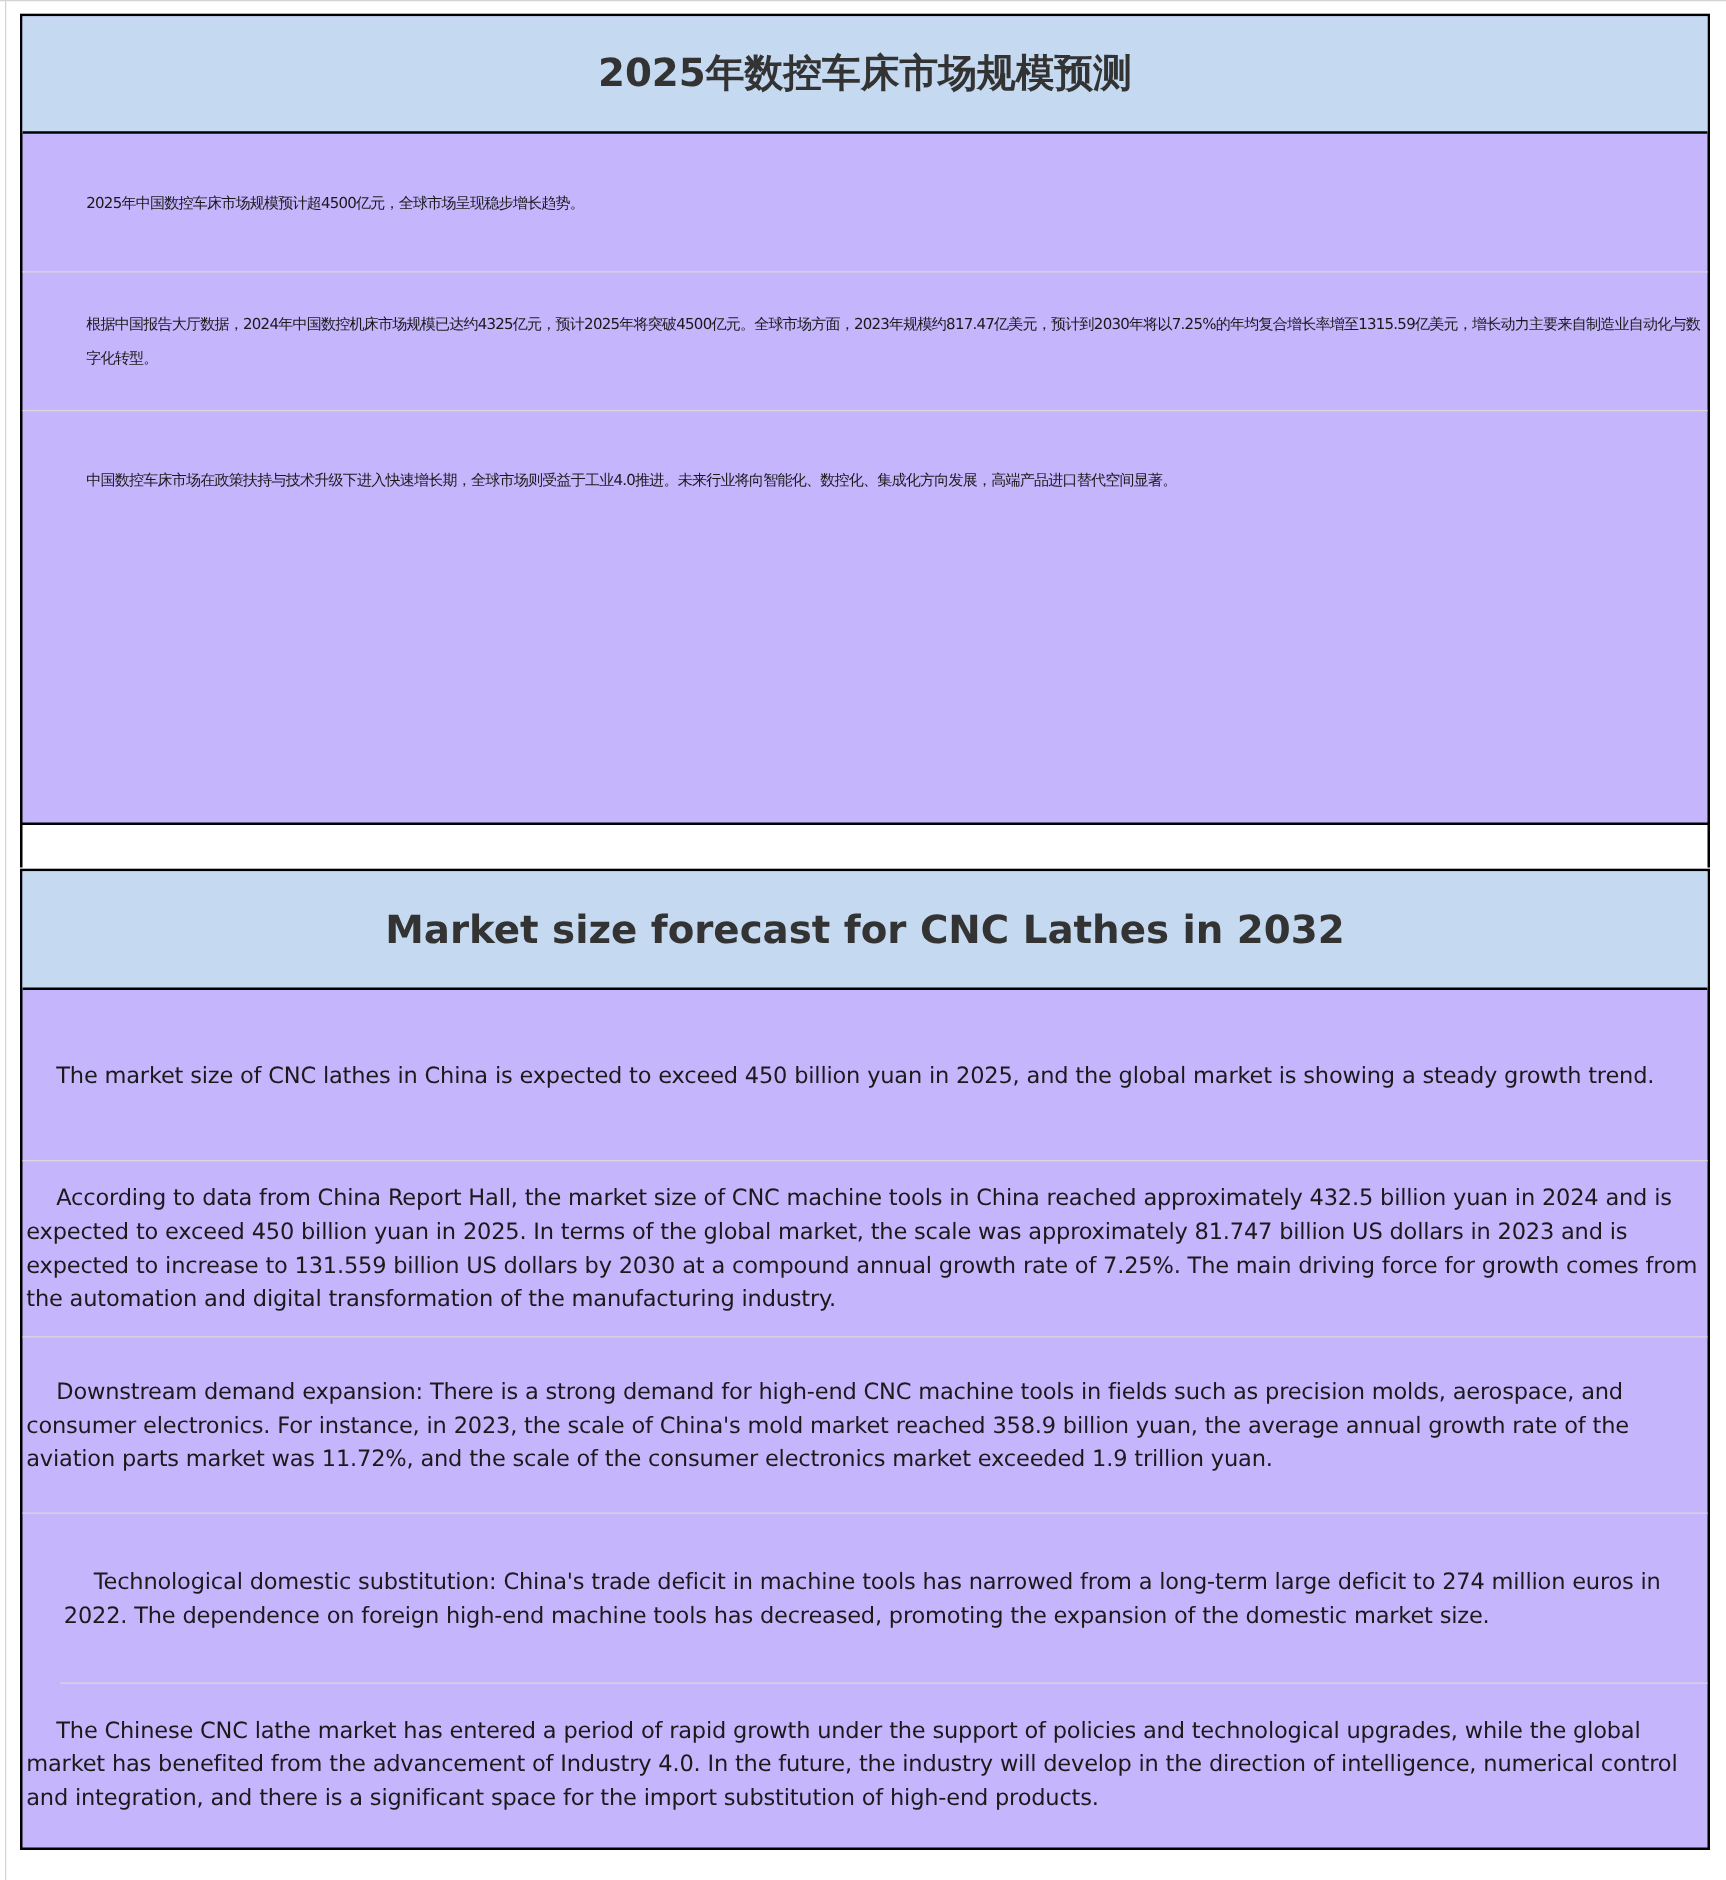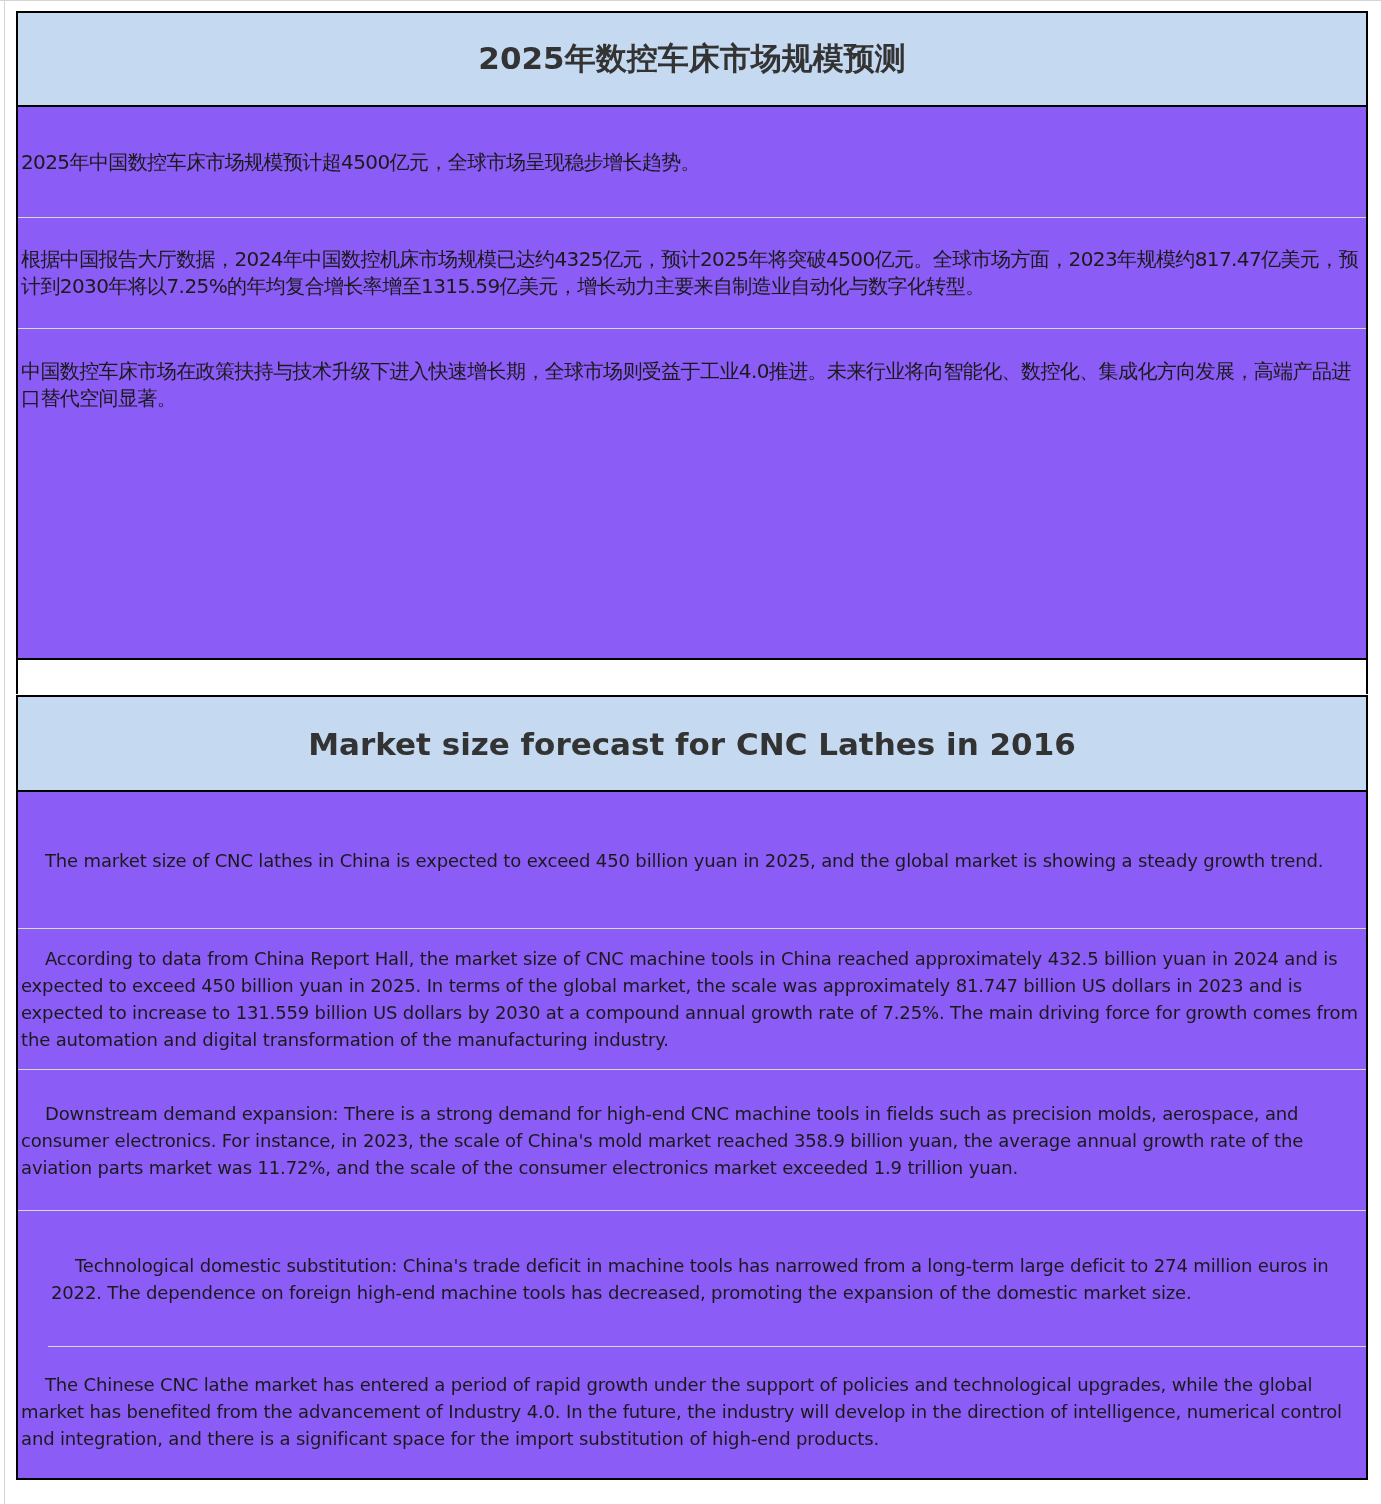--- a/index.html
+++ b/index.html
@@ -19,21 +19,21 @@
     position: absolute; left: 0; top: 0; width: 1381px; height: 1px; background: #d4d4d4;
   }
   .sheet-gridline-left {
     position: absolute; left: 4px; top: 0; width: 1px; height: 1504px; background: #d4d4d4;
   }
   .block {
     position: absolute;
     left: 16px;
     width: 1348px;
     border: 2px solid #000000;
-    background: #8b5cf6;
+    background: #c4b5fd;
   }
   .header {
     background: #C5D9F1;
     display: flex;
     align-items: center;
     justify-content: center;
     border-bottom: 2px solid #000000;
     box-sizing: border-box;
   }
   .header h1 {
@@ -53,23 +53,24 @@
   }
   .row:last-child { border-bottom: none; }
   .row p {
     margin: 0;
     font-size: 18px;
     line-height: 27px;
     color: #1a1a1a;
   }
   .row.cn p {
     font-family: "DejaVu Sans", "Liberation Sans", sans-serif;
-    font-size: 20px;
+    font-size: 12px;
     line-height: 27px;
     letter-spacing: -0.6px;
+    margin-left: 48px;
   }
   .row.en p {
     font-family: "DejaVu Sans", "Liberation Sans", sans-serif;
     font-size: 18px;
     line-height: 27px;
     letter-spacing: -0.15px;
     text-indent: 24px;
   }
   .spacer-row {
     position: absolute;
@@ -100,21 +101,21 @@
   </div>
   <div class="row cn" style="height:111px;align-items:center;">
     <p>中国数控车床市场在政策扶持与技术升级下进入快速增长期，全球市场则受益于工业4.0推进。未来行业将向智能化、数控化、集成化方向发展，高端产品进口替代空间显著。</p>
   </div>
 </section>
 
 <div class="spacer-row"></div>
 
 <section class="block" style="top:695px; height:781px;">
   <div class="header" style="height:95px;">
-    <h1>Market size forecast for CNC Lathes in 2016</h1>
+    <h1>Market size forecast for CNC Lathes in 2032</h1>
   </div>
   <div class="row en" style="height:137px;">
     <p>The market size of CNC lathes in China is expected to exceed 450 billion yuan in 2025, and the global market is showing a steady growth trend.</p>
   </div>
   <div class="row en" style="height:141px;">
     <p>According to data from China Report Hall, the market size of CNC machine tools in China reached approximately 432.5 billion yuan in 2024 and is expected to exceed 450 billion yuan in 2025. In terms of the global market, the scale was approximately 81.747 billion US dollars in 2023 and is expected to increase to 131.559 billion US dollars by 2030 at a compound annual growth rate of 7.25%. The main driving force for growth comes from the automation and digital transformation of the manufacturing industry.</p>
   </div>
   <div class="row en" style="height:141px;">
     <p>Downstream demand expansion: There is a strong demand for high-end CNC machine tools in fields such as precision molds, aerospace, and consumer electronics. For instance, in 2023, the scale of China's mold market reached 358.9 billion yuan, the average annual growth rate of the aviation parts market was 11.72%, and the scale of the consumer electronics market exceeded 1.9 trillion yuan.</p>
   </div>

